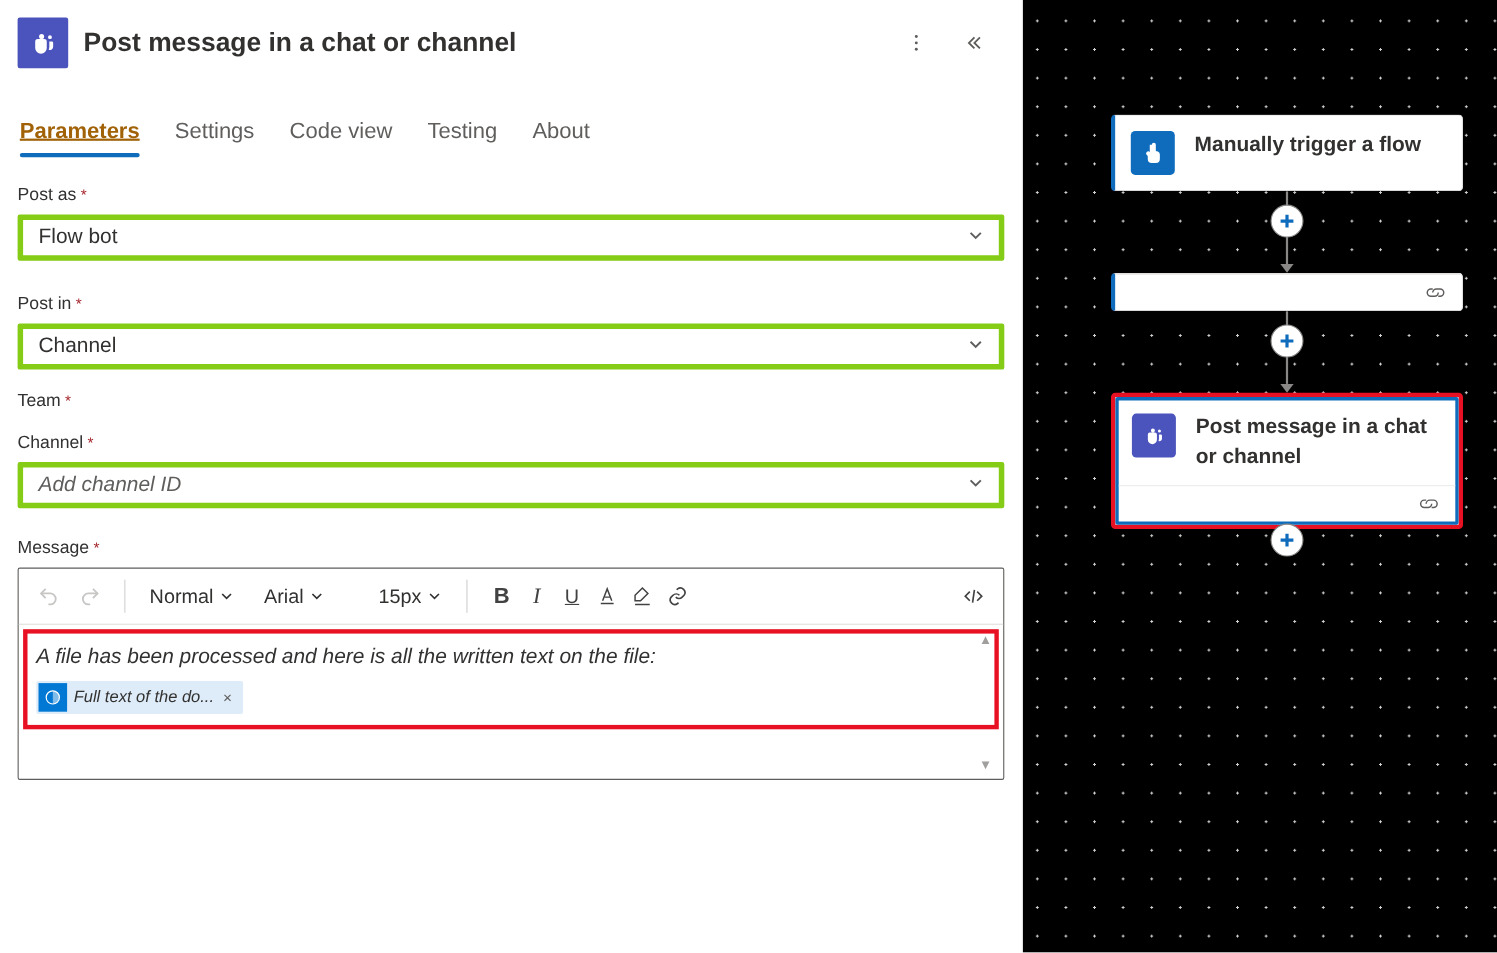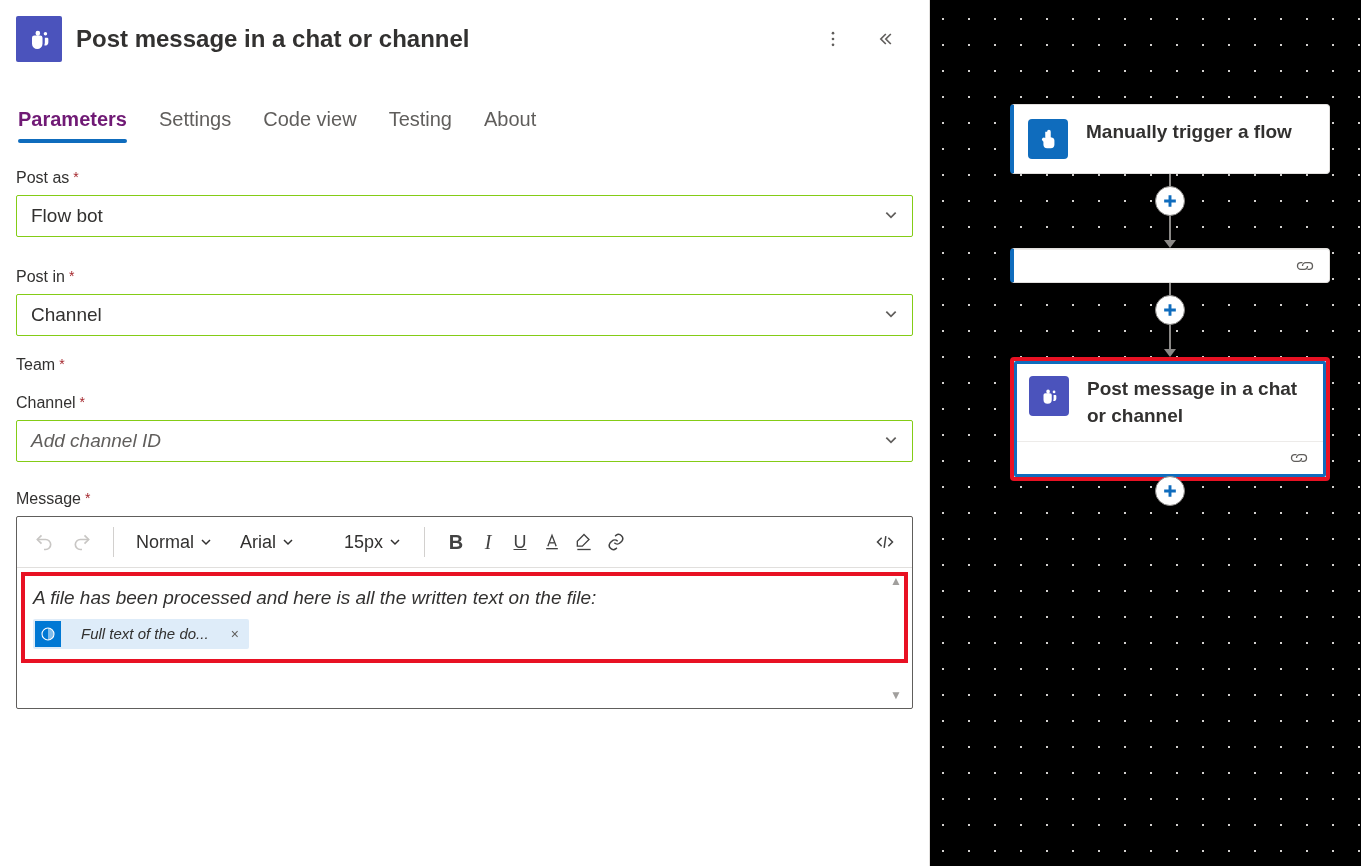--- a/index.html
+++ b/index.html
@@ -56,22 +56,23 @@
   border-bottom: 0;
 }
 .tab {
   font-size: 20px;
   color: #605e5c;
   padding: 6px 0 10px;
   cursor: pointer;
   position: relative;
 }
 .tab.active {
-  color: #701a75;
+  color: #a16207;
   font-weight: 600;
+  text-decoration: underline;
 }
 .tab.active::after {
   content: "";
   position: absolute;
   left: 0; right: 0; bottom: -2px;
   height: 4px;
   background: #0f6cbd;
   border-radius: 2px;
 }
 
@@ -79,21 +80,21 @@
 .form-label {
   font-size: 16px;
   color: #323130;
   display: inline-flex;
   align-items: flex-start;
   gap: 4px;
 }
 .req { color: #a4262c; font-size: 14px; }
 .dropdown {
   margin-top: 8px;
-  border: 1px solid #84cc16;
+  border: 5px solid #84cc16;
   border-radius: 2px;
   height: 42px;
   display: flex;
   align-items: center;
   padding: 0 14px;
   font-size: 19px;
   color: #323130;
   cursor: pointer;
   position: relative;
 }
@@ -138,21 +139,21 @@
 }
 .editor-text { line-height: 1.5; }
 .token {
   display: inline-flex;
   align-items: center;
   background: #deecf9;
   border-radius: 2px;
   font-size: 15px;
   color: #323130;
   padding: 2px 8px 2px 2px;
-  gap: 20px;
+  gap: 6px;
   margin-top: 6px;
   vertical-align: middle;
 }
 .token-icon {
   width: 26px; height:26px;
   background: #0078d4;
   display:flex; align-items:center; justify-content:center;
 }
 .token-icon svg { width:16px; height:16px; fill:#fff; }
 .token-remove { cursor:pointer; color:#605e5c; font-size:14px; padding:0 2px; }

